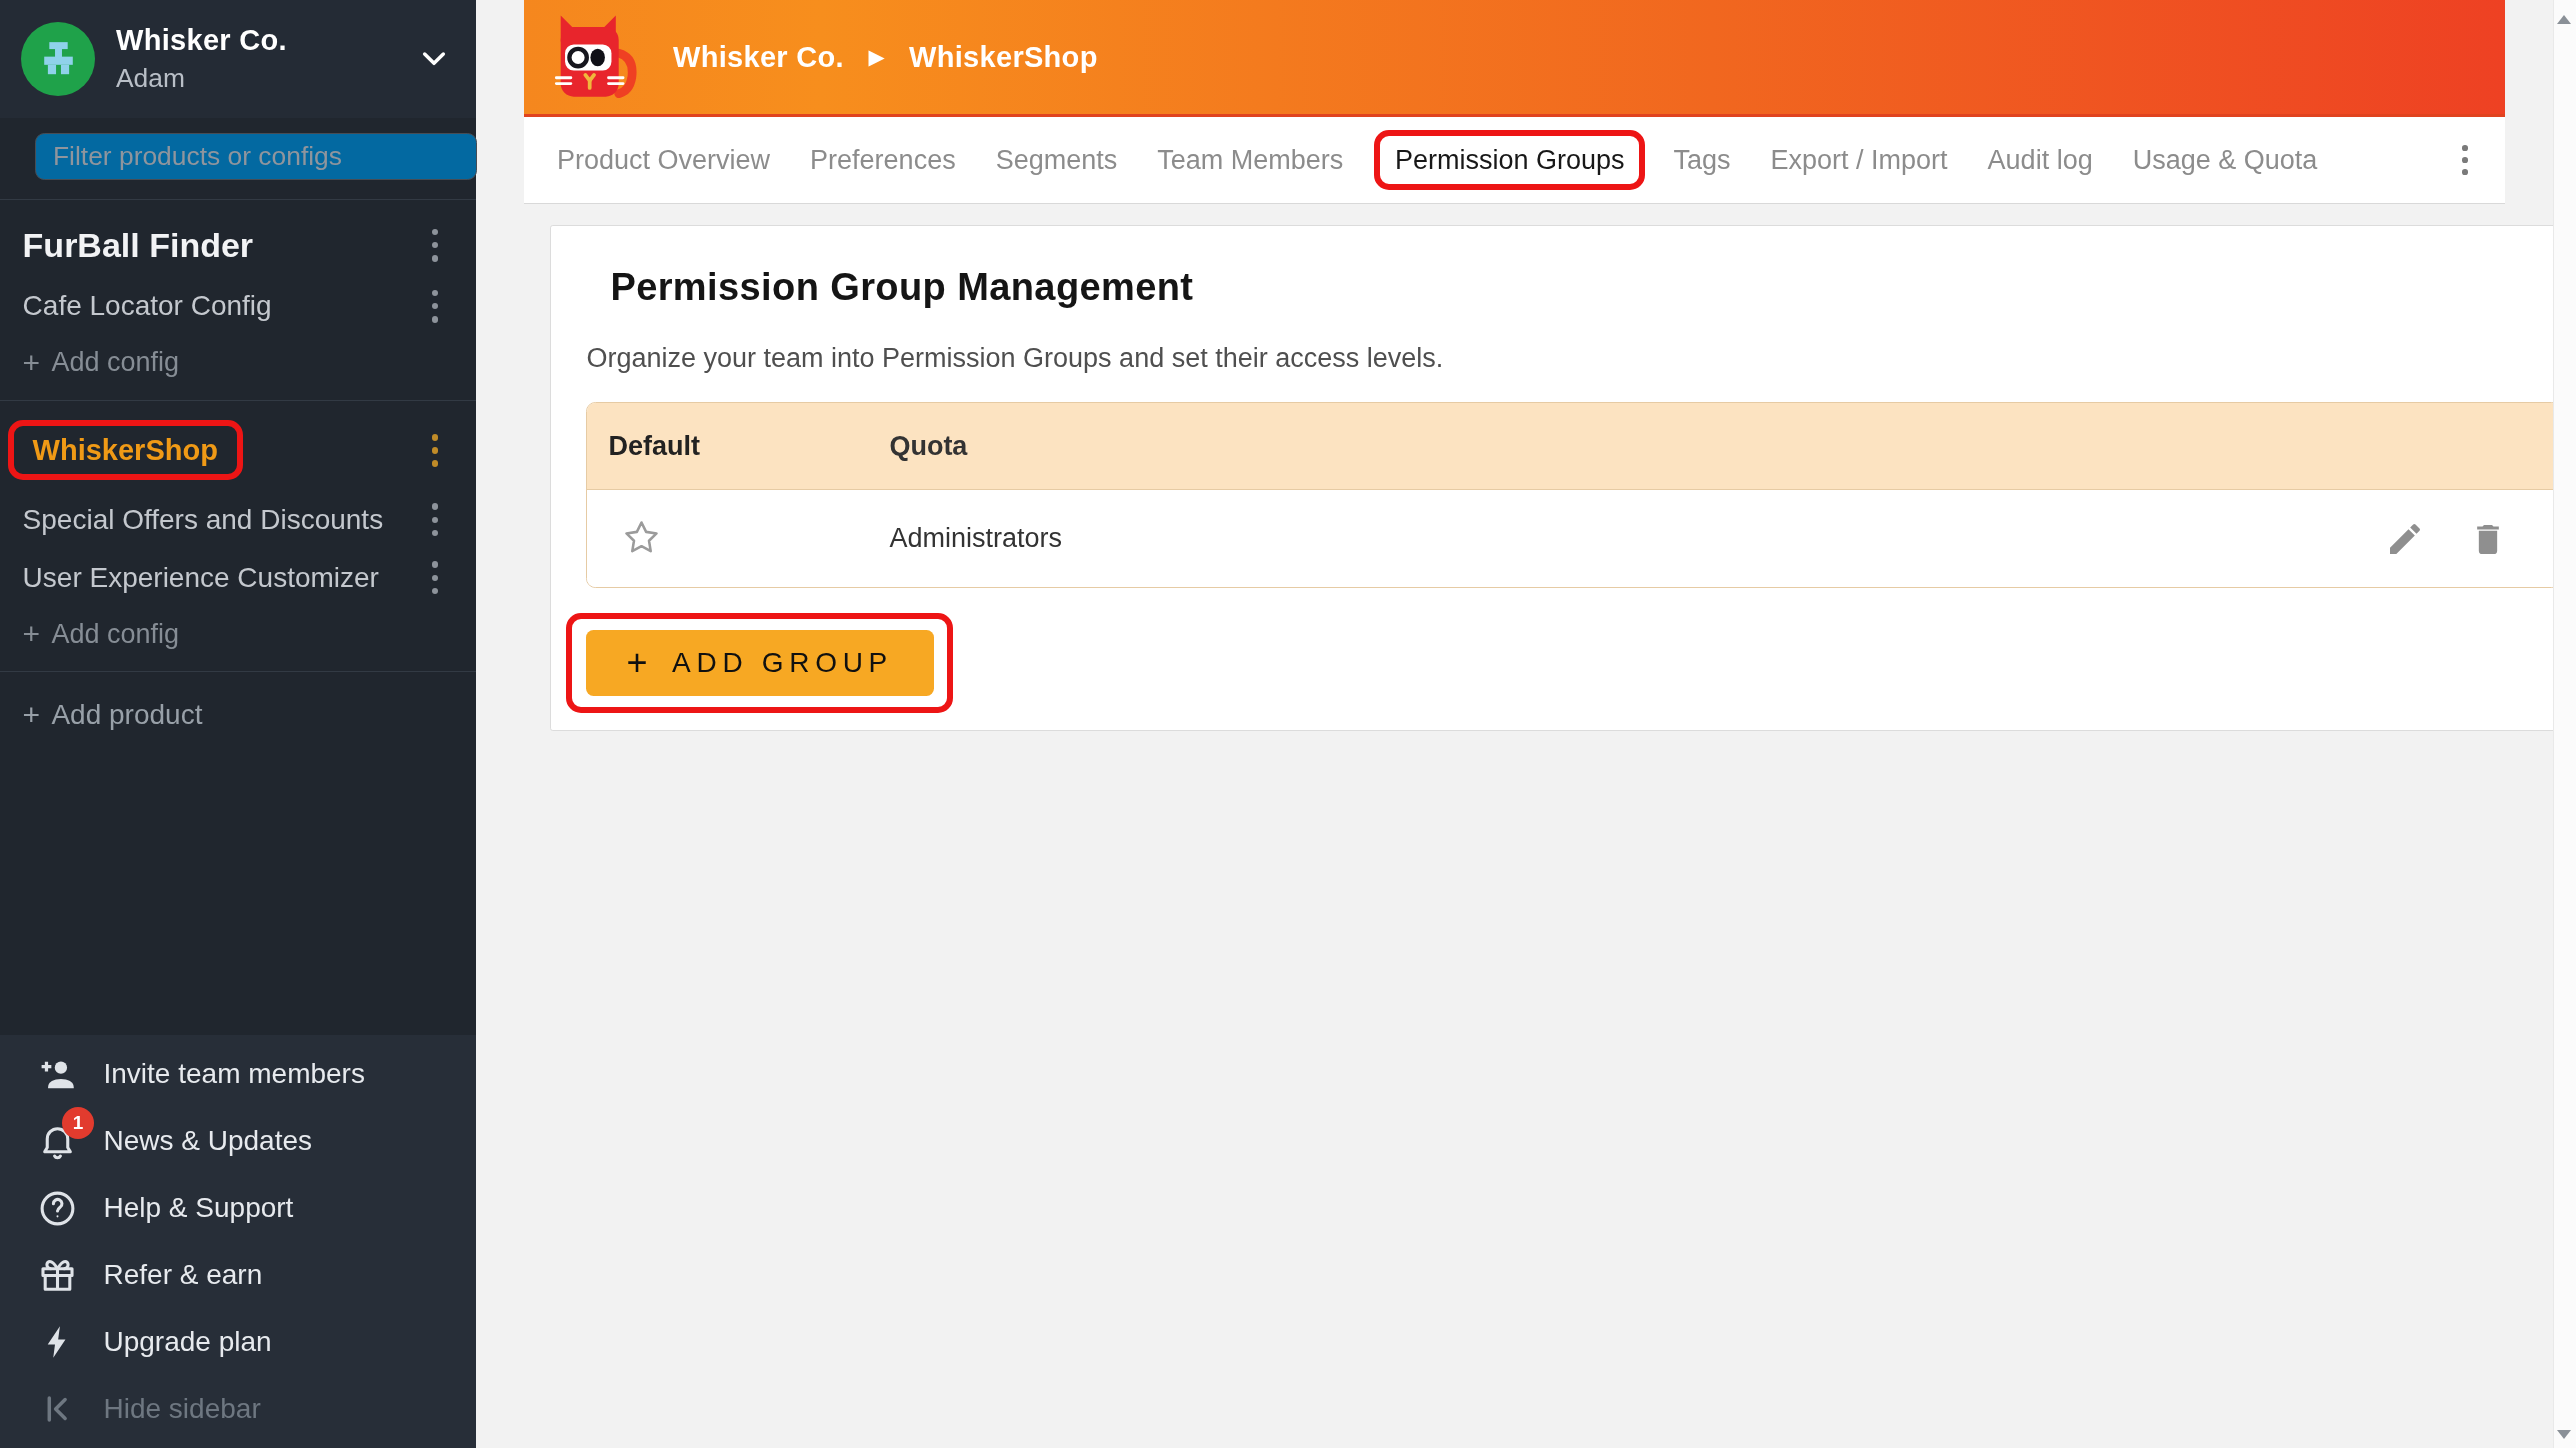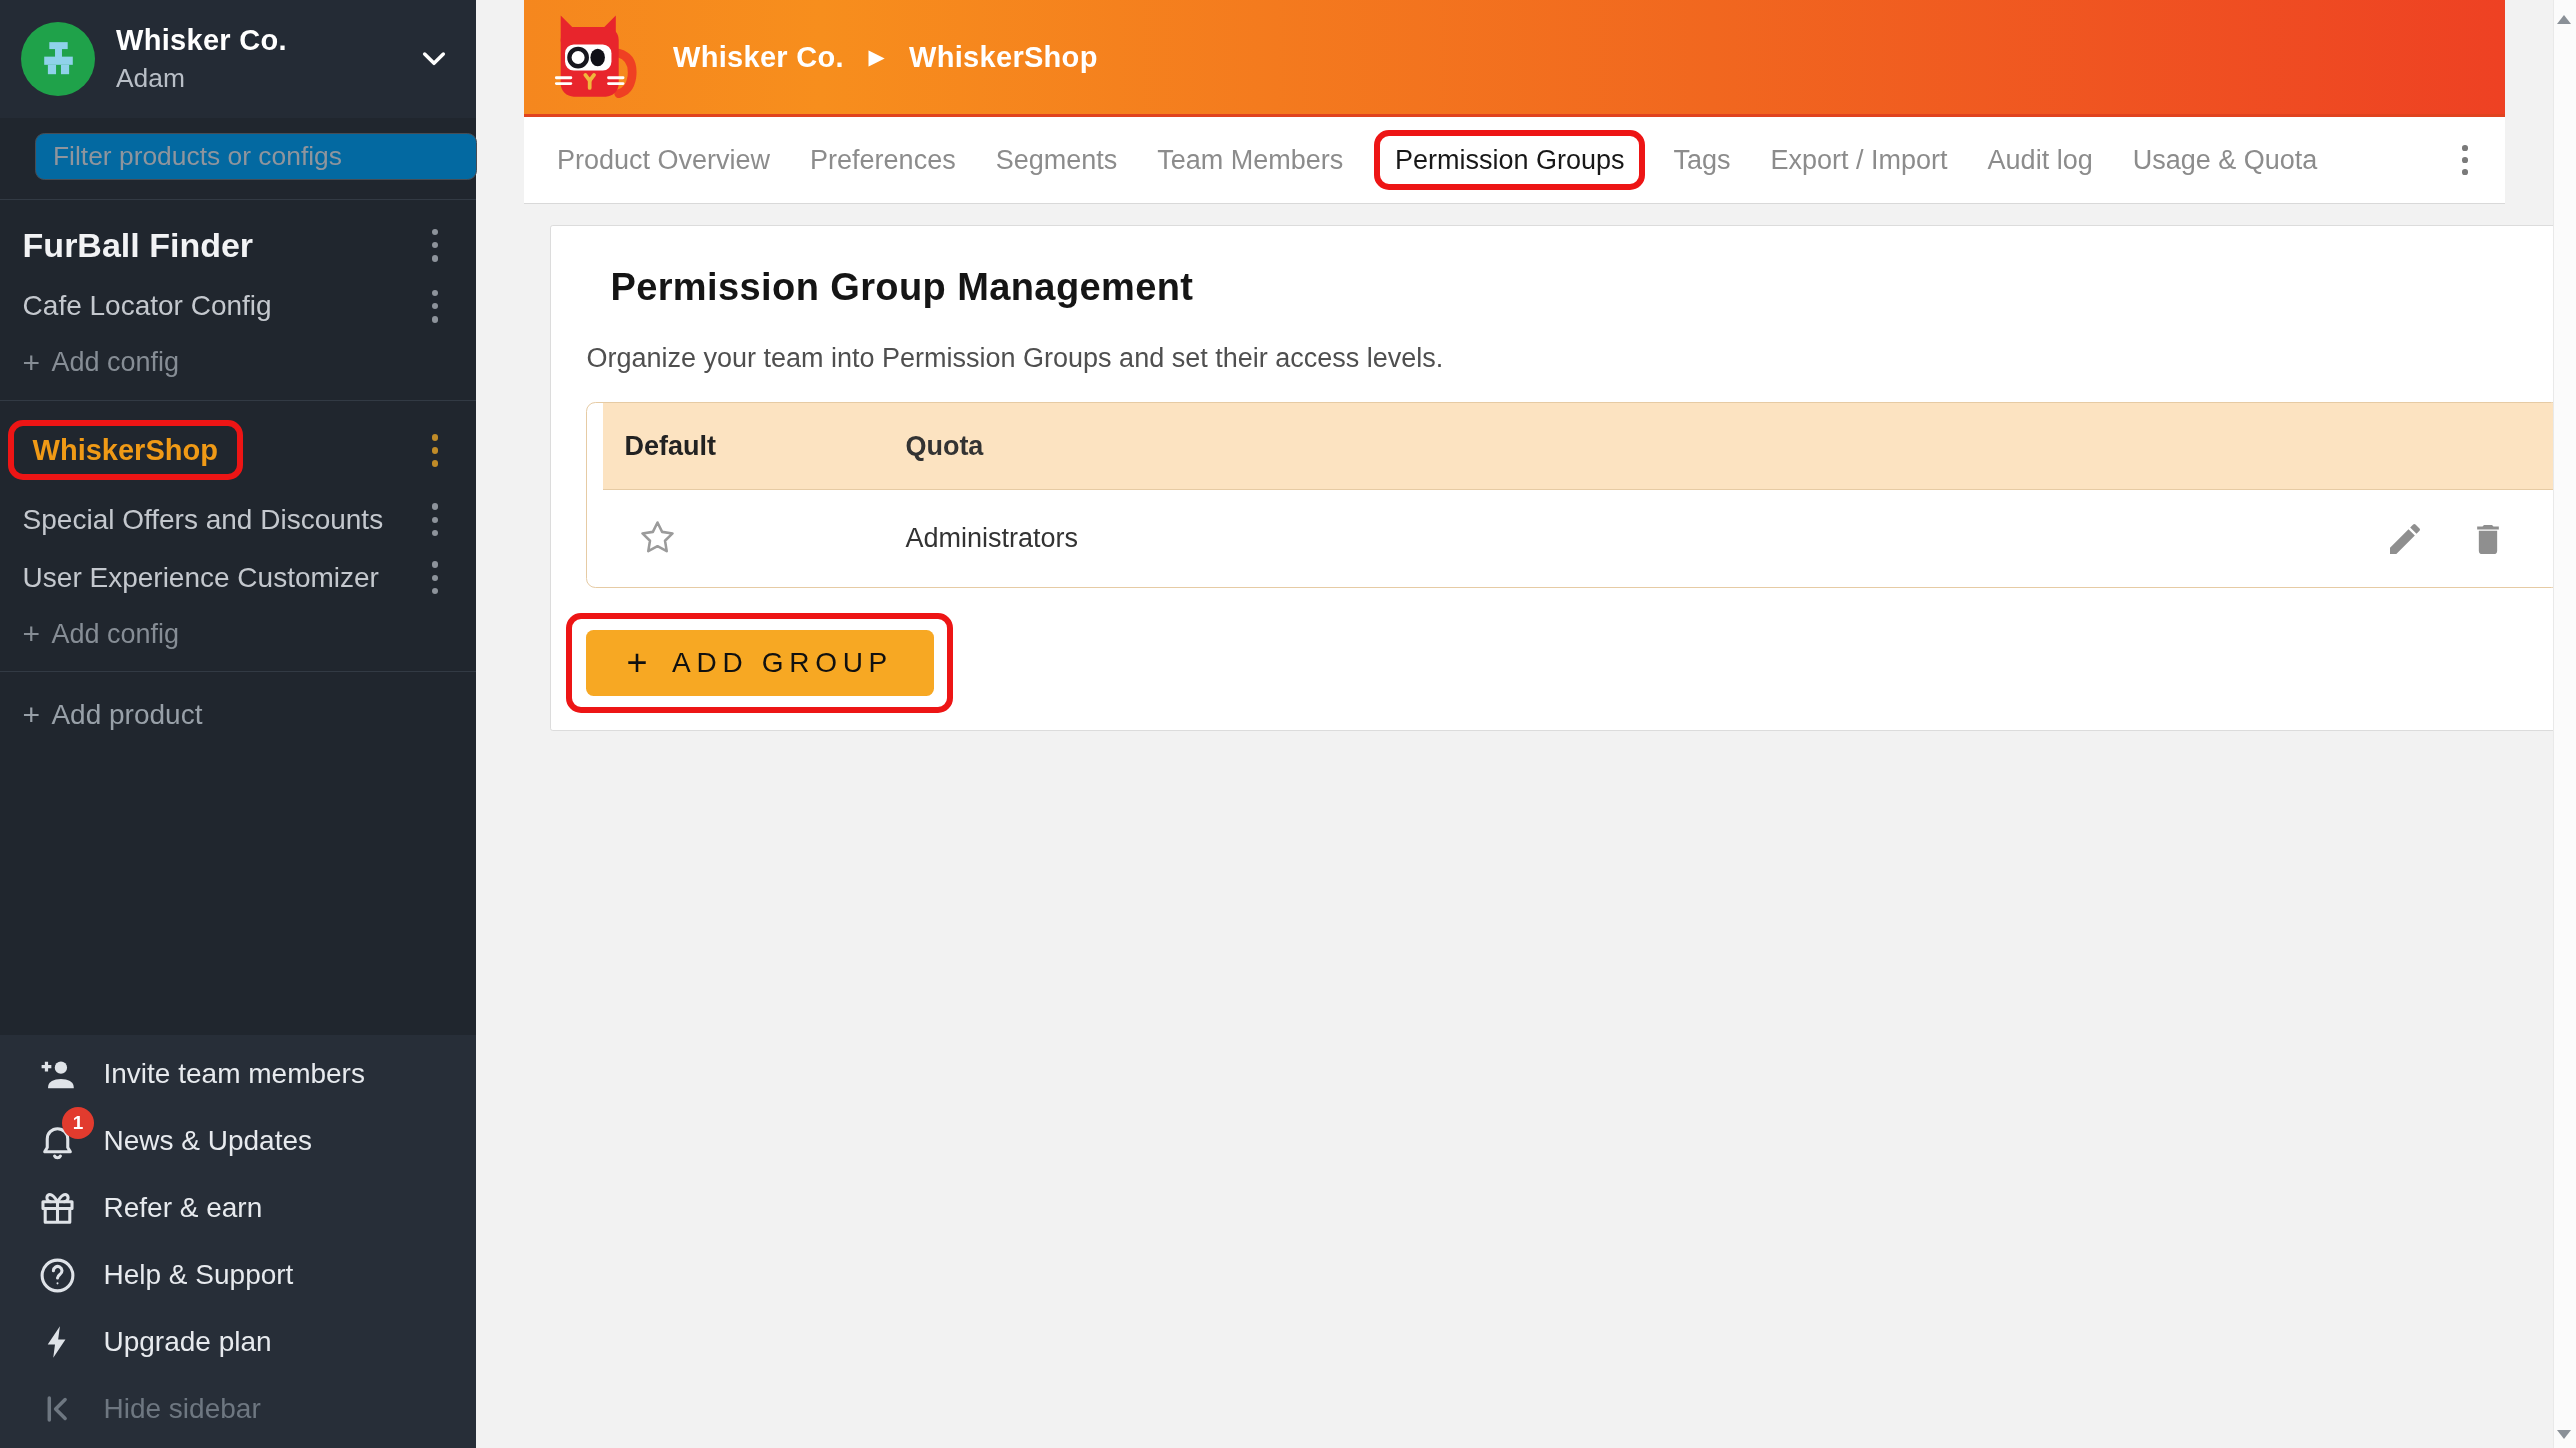--- a/index.html
+++ b/index.html
@@ -59,21 +59,21 @@
   .tab.active { color:#181818; margin-right:0; }
   .tab-ann { display:inline-flex; align-items:center; padding:8.5px 15px; margin-right:28px; margin-left:-9.4px; }
   .tabs-kebab { margin-left:auto; display:flex; flex-direction:column; align-items:center; cursor:pointer; padding:5.7px 9.4px; }
   .tabs-kebab i { display:block; width:5.7px; height:5.7px; border-radius:50%; background:#7a7a7a; margin:3.3px 0; }
 
   .content { flex:1; background:#f2f2f2; padding:21px 17px 0 26.4px; }
   .card { width:2034px; height:506px; background:#ffffff; border:0.9px solid #dcdcdc; border-radius:2.8px; padding:40px 23.6px 0 35px; }
   .card h1 { font-size:38px; font-weight:700; color:#151515; letter-spacing:0.4px;margin-left:24px; }
   .sub { font-size:27px; color:#4f4f4f; margin-top:34px; }
 
-  .tbl { margin-top:28px; width:1975px; border:0.9px solid #e6cba4; border-radius:9.4px; overflow:hidden;padding-left:16px; }
+  .tbl { margin-top:28px; width:1975px; border:0.9px solid #e6cba4; border-radius:9.4px; overflow:hidden; }
   .thead { display:flex; background:#fce3c1; height:87px; align-items:center; border-bottom:0.9px solid #e6cba4; }
   .th { font-size:27px; font-weight:700; color:#222; }
   .trow { display:flex; background:#ffffff; height:97px; align-items:center; }
   .col-default { width:302px; padding-left:21px; flex:none; }
   .col-name { flex:1; font-size:27px; color:#333; }
   .col-actions { flex:none; display:flex; align-items:center; gap:43px; padding-right:52px; }
   .trow .col-default { padding-left:34px; }
   .star-btn, .act { cursor:pointer; display:inline-flex; }
 
   .btn-ann { display:inline-block; padding:11.3px 13.2px; margin-top:24.5px; margin-left:-20px; }
@@ -204,39 +204,39 @@
             <path d="M18 15.5v-5a6 6 0 10-12 0v5L4.5 18h15z"></path>
             <path d="M10.3 20.5a1.9 1.9 0 003.4 0"></path>
           </svg>
           <span class="badge">1</span>
         </span>
         <span>News &amp; Updates</span>
       </div>
 
       <div class="fitem">
         <span class="ficon">
+          <svg width="41" height="41" viewBox="0 0 24 24" fill="none" stroke="#dfe3e8" stroke-width="1.8">
+            <circle cx="12" cy="12" r="9"></circle>
+            <path d="M9.6 9.2a2.5 2.5 0 114 2c-.9.7-1.6 1.2-1.6 2.3" stroke-linecap="round"></path>
+            <circle cx="12" cy="16.6" r="0.6" fill="#dfe3e8" stroke="none"></circle>
+          </svg>
+        </span>
+        <span>Help &amp; Support</span>
+      </div>
+
+      <div class="fitem">
+        <span class="ficon">
           <svg width="41" height="41" viewBox="0 0 24 24" fill="none" stroke="#dfe3e8" stroke-width="1.8" stroke-linejoin="round">
             <rect x="3.5" y="8" width="17" height="4"></rect>
             <rect x="4.8" y="12" width="14.4" height="8"></rect>
             <path d="M12 8v12"></path>
             <path d="M12 8s-2.6-4.2-4.4-4.2c-1 0-1.8.8-1.8 1.9C5.8 7 6.9 8 8.4 8M12 8s2.6-4.2 4.4-4.2c1 0 1.8.8 1.8 1.9 0 1.3-1.1 2.3-2.6 2.3"></path>
           </svg>
         </span>
         <span>Refer &amp; earn</span>
-      </div>
-
-      <div class="fitem">
-        <span class="ficon">
-          <svg width="41" height="41" viewBox="0 0 24 24" fill="none" stroke="#dfe3e8" stroke-width="1.8">
-            <circle cx="12" cy="12" r="9"></circle>
-            <path d="M9.6 9.2a2.5 2.5 0 114 2c-.9.7-1.6 1.2-1.6 2.3" stroke-linecap="round"></path>
-            <circle cx="12" cy="16.6" r="0.6" fill="#dfe3e8" stroke="none"></circle>
-          </svg>
-        </span>
-        <span>Help &amp; Support</span>
       </div>
 
       <div class="fitem">
         <span class="ficon">
           <svg width="38" height="38" viewBox="0 0 24 24" fill="#dfe3e8">
               <path d="M13.2 2 5.5 13.6h4.6L9 22l7.7-11.6h-4.6z"></path>
             </svg>
         </span>
         <span>Upgrade plan</span>
       </div>

